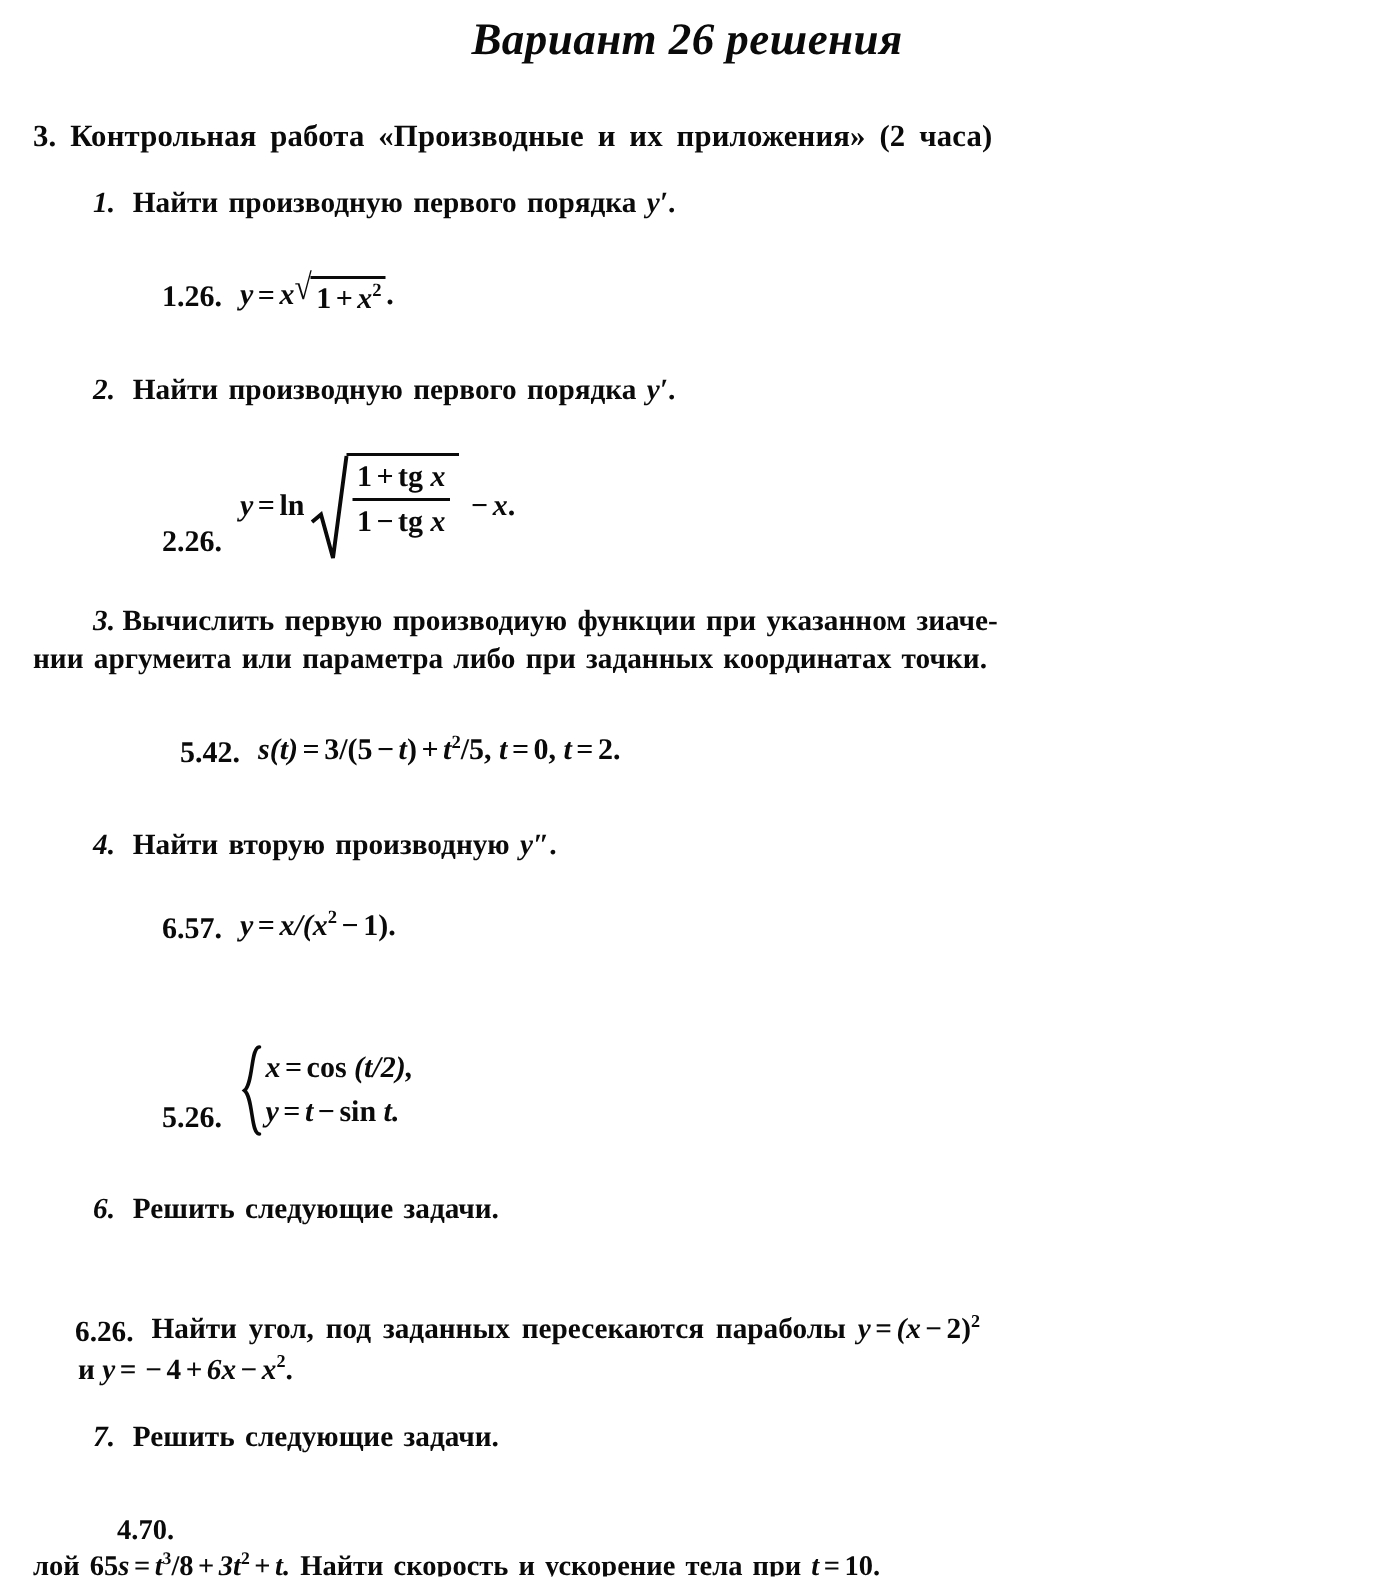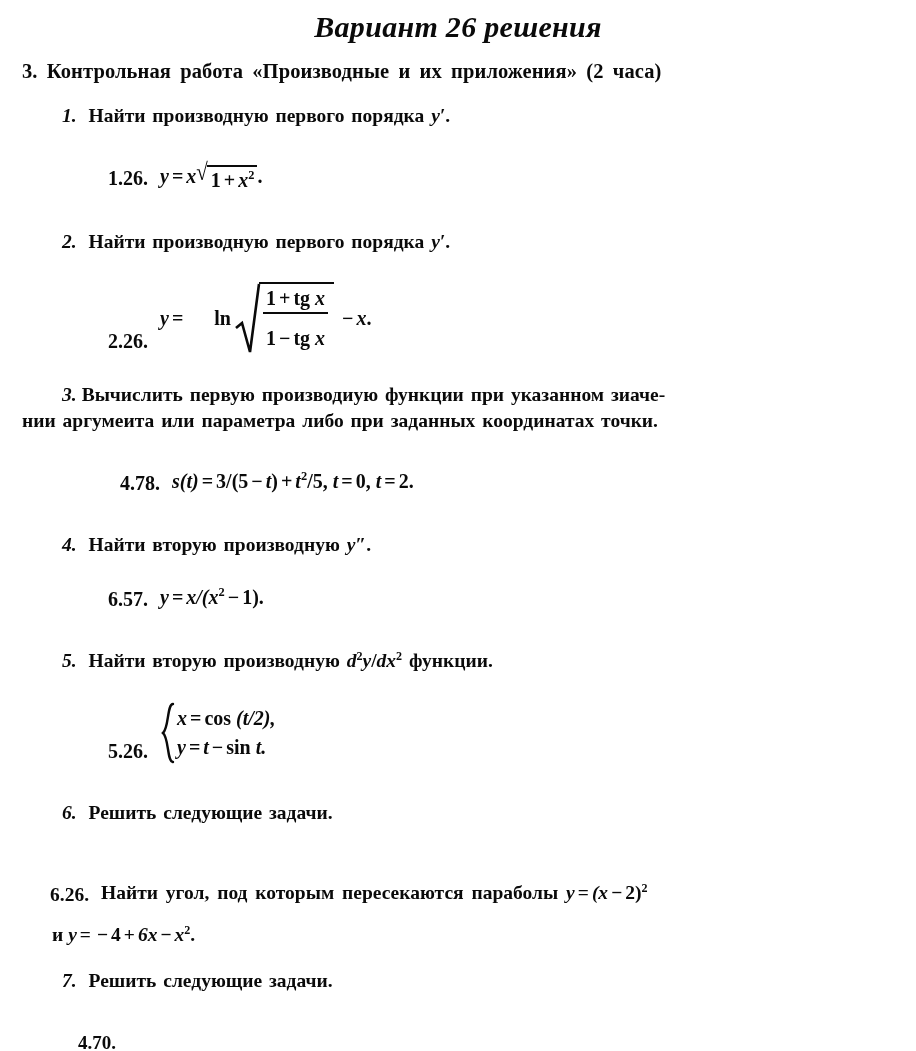--- a/index.html
+++ b/index.html
@@ -33,21 +33,21 @@
     font-size: 30px;
     letter-spacing: 0.3px;
     padding-top: 10px;
     line-height: 1.15;
   }
 
   
   .section-heading {
     font-weight: bold;
     font-size: 20.5px;
-    margin-top: 14px;
+    margin-top: 34px;
     padding-left: 22px;
     padding-right: 12px;
     letter-spacing: 0.1px;
     word-spacing: 4px;
     line-height: 1.2;
     white-space: nowrap;
   }
 
   
   .task-group { margin-top: 0; }
@@ -145,21 +145,21 @@
   
   .frac {
     display: inline-flex;
     flex-direction: column;
     text-align: center;
     vertical-align: middle;
     font-style: italic;
     font-weight: bold;
   }
   .frac .numer { padding: 0 3px 1px 3px; }
-  .frac .denom { padding: 12px 3px 0 3px; border-top: 2px solid #0a0a0a; }
+  .frac .denom { padding: 2px 3px 0 3px; border-top: 2px solid #0a0a0a; }
 
   
   .system {
     display: inline-flex;
     align-items: stretch;
   }
   .system .brace {
     position: relative;
     width: 15px;
     margin-right: 2px;
@@ -216,21 +216,21 @@
       <span class="mathtext">y′</span><span>.</span>
     </div>
 
     <div class="sp-3"></div>
 
     <div class="formula-line center-label">
       <span class="label">2.26.</span>
       <span class="mathtext" style="display:inline-flex;align-items:center;">
         <span>y</span>
           <span class="op">=</span>
-          <span class="up" style="padding-right:4px;margin-left:28px;">ln</span>
+          <span class="up" style="padding-right:4px;">ln</span>
           <span class="sqrt-big">
             <span class="bigsign">
               <svg viewBox="0 0 26 72" preserveAspectRatio="none" aria-hidden="true">
                 <path d="M1 46 L7 41 L15 70 L24 2" fill="none" stroke="#0a0a0a" stroke-width="2.6" stroke-linejoin="miter" stroke-linecap="butt"></path>
               </svg>
             </span>
             <span class="bigradicand"><span class="frac">
                 <span class="numer"><span class="rm">1</span><span class="op">+</span><span class="up">tg</span>&nbsp;<span>x</span></span>
                 <span class="denom"><span class="rm">1</span><span class="op">−</span><span class="up">tg</span>&nbsp;<span>x</span></span>
               </span></span>
@@ -246,21 +246,21 @@
 
   <div class="task-group">
     <div class="task-prompt wrap">
       <span class="num">3.</span><span>Вычислить первую производиую функции при указанном зиаче-</span>
     </div>
     <div class="task-prompt" style="padding-left:22px;text-indent:0;">нии аргумеита или параметра либо при заданных координатах точки.</div>
 
     <div class="sp-4"></div>
 
     <div class="formula-line" style="padding-left:120px;">
-      <span class="label">4.78.</span>
+      <span class="label">5.42.</span>
       <span class="mathtext">
         <span>s</span><span>(t)</span><span class="op">=</span><span class="rm">3/(5</span><span class="op">−</span><span>t</span><span class="rm">)</span><span class="op">+</span><span>t</span><sup class="exp rm">2</sup><span class="rm">/5,</span>&nbsp;<span>t</span><span class="op">=</span><span class="rm">0,</span>&nbsp;<span>t</span><span class="op">=</span><span class="rm">2.</span>
       </span>
     </div>
   </div>
 
   <div class="sp-4"></div>
 
   <div class="task-group">
     <div class="task-prompt">
@@ -275,26 +275,20 @@
       <span class="label">6.57.</span>
       <span class="mathtext">
         <span>y</span><span class="op">=</span><span>x/(</span><span>x</span><sup class="exp rm">2</sup><span class="op">−</span><span class="rm">1).</span>
       </span>
     </div>
   </div>
 
   <div class="sp-4"></div>
 
   <div class="task-group">
-    <div class="task-prompt">
-      <span class="num">5.</span>
-      <span>Найти вторую производную</span>
-      <span class="mathtext nw"><span>d</span><sup class="exp rm">2</sup><span>y</span><span class="rm">/</span><span>dx</span><sup class="exp rm">2</sup></span>
-      <span>функции.</span>
-    </div>
 
     <div class="sp-3"></div>
 
     <div class="formula-line center-label">
       <span class="label">5.26.</span>
       <span class="system">
         <span class="brace">
             <svg viewBox="0 0 15 62" preserveAspectRatio="none" aria-hidden="true">
               <path d="M13 2 C7 2 9 26 3 31 C9 36 7 60 13 60" fill="none" stroke="#0a0a0a" stroke-width="2.4" stroke-linecap="round"></path>
             </svg>
@@ -314,26 +308,26 @@
       <span class="num">6.</span>
       <span>Решить следующие задачи.</span>
     </div>
 
     <div class="sp-4"></div>
     <div class="sp-2"></div>
 
     <div class="formula-line" style="padding-left:50px;font-size:19.5px;word-spacing:3px;">
       <span class="label">6.26.</span>
       <span>
-        <span>Найти угол, под которым пересекаются параболы</span>
+        <span>Найти угол, под заданных пересекаются параболы</span>
         <span class="mathtext nw"><span>y</span><span class="op">=</span><span>(x</span><span class="op">−</span><span class="rm">2)</span><sup class="exp rm">2</sup></span>
       </span>
     </div>
 
-    <div class="formula-line" style="padding-left:52px;font-size:19.5px;margin-top:16px;">
+    <div class="formula-line" style="padding-left:52px;font-size:19.5px;">
       <span>
         <span style="font-weight:bold;">и</span>
         <span class="mathtext nw"><span>y</span><span class="op">=</span><span class="op">−</span><span class="rm">4</span><span class="op">+</span><span>6x</span><span class="op">−</span><span>x</span><sup class="exp rm">2</sup><span class="rm">.</span></span>
       </span>
     </div>
   </div>
 
   <div class="sp-2"></div>
 
   <div class="task-group">

